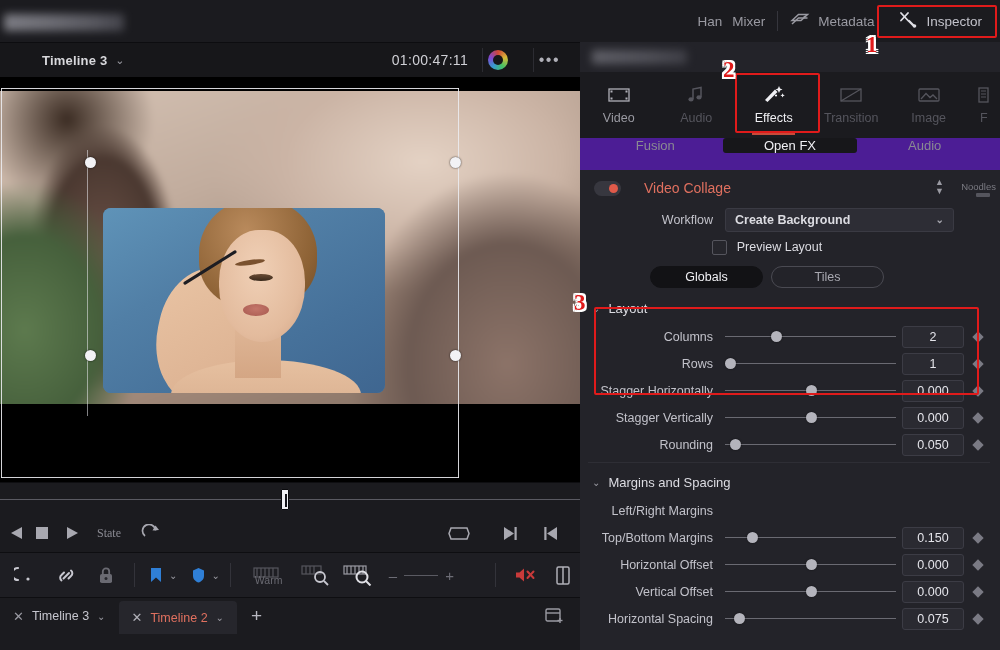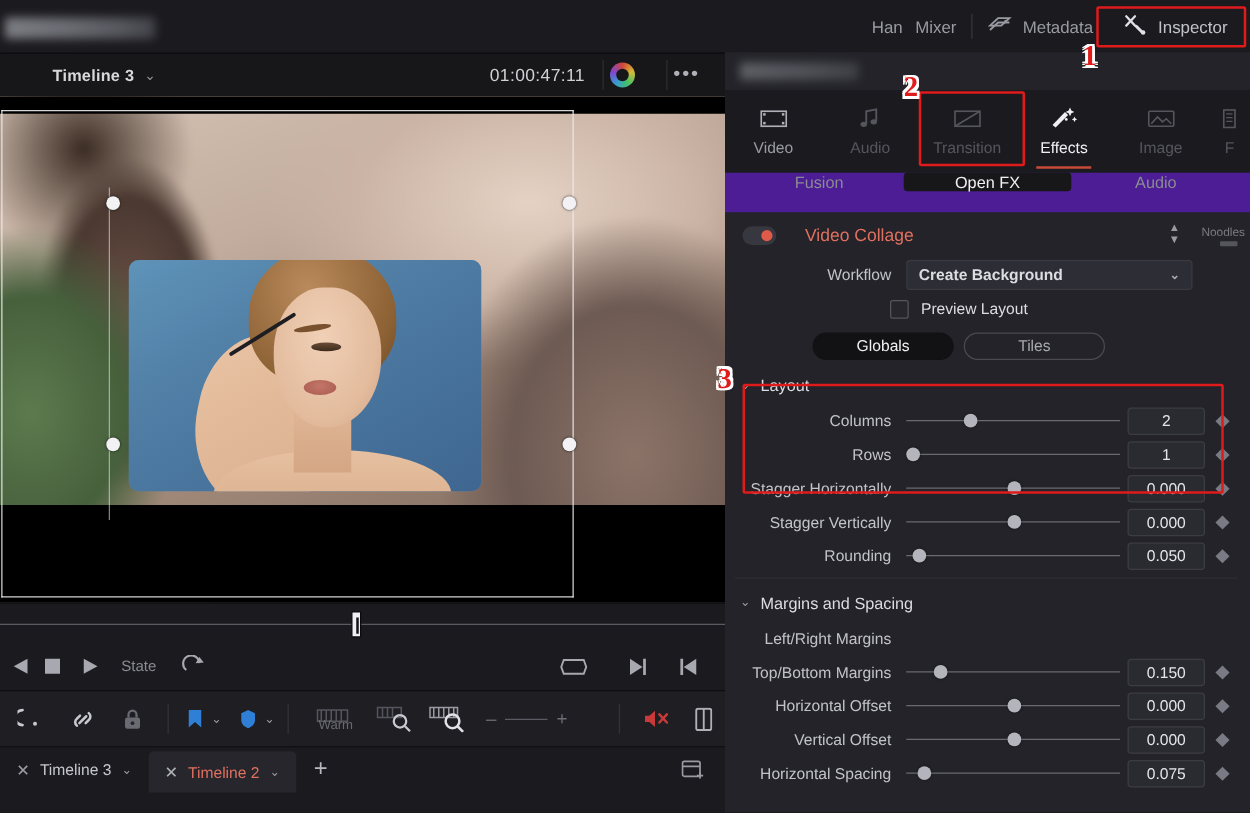--- a/index.html
+++ b/index.html
@@ -306,21 +306,21 @@
       <div class="tbtn" style="width:26px;">
         <svg width="14" height="14" viewBox="0 0 14 14">
             <rect x="1" y="1" width="12" height="12" fill="#a8a8b0"></rect>
           </svg>
       </div>
       <div class="tbtn" style="width:26px;margin-left:4px;">
         <svg width="13" height="14" viewBox="0 0 13 14">
             <polygon points="1,1 1,13 12,7" fill="#a8a8b0"></polygon>
           </svg>
       </div>
-      <span class="state-lbl" style="margin-left:12px;">State</span>
+      <span class="state-lbl" style="margin-left:12px;font-family:Liberation Serif, serif;">State</span>
       <div class="tbtn" style="width:30px;margin-left:14px;">
         <svg width="19" height="18" viewBox="0 0 19 18">
           <path d="M4 12 A6.5 6.5 0 1 1 14.5 6.5" fill="none" stroke="#a8a8b0" stroke-width="1.7"></path>
           <polygon points="14.5,1.5 18,6 11.5,6.5" fill="#a8a8b0"></polygon>
         </svg>
       </div>
       <div class="tbtn" style="position:absolute;right:110px;">
         <svg width="22" height="15" viewBox="0 0 22 15">
           <path d="M3 2 L19 2 L21 7.5 L19 13 L3 13 L1 7.5 Z" fill="none" stroke="#a8a8b0" stroke-width="1.5"></path>
         </svg>
@@ -512,45 +512,45 @@
       <div class="insp-tab disabled">
         <span class="ico">
           <svg width="16" height="17" viewBox="0 0 16 17">
             <path d="M5 13 L5 3 L13 1.5 L13 11" fill="none" stroke="#55555d" stroke-width="1.5"></path>
             <ellipse cx="3" cy="13.4" rx="2.6" ry="2.1" fill="#55555d"></ellipse>
             <ellipse cx="11" cy="11.4" rx="2.6" ry="2.1" fill="#55555d"></ellipse>
           </svg>
         </span>
         <span>Audio</span>
       </div>
-      <div class="insp-tab disabled">
-        <span class="ico">
-          <svg width="22" height="16" viewBox="0 0 22 16">
-            <rect x="1" y="2" width="20" height="12" fill="none" stroke="#55555d" stroke-width="1.3"></rect>
-            <path d="M1 14 L21 2" stroke="#55555d" stroke-width="1.2"></path>
-          </svg>
-        </span>
-        <span>Transition</span>
-      </div>
       <div class="insp-tab active">
         <span class="ico">
           <svg width="22" height="19" viewBox="0 0 22 19">
             <path d="M2 17 L12 6.5 L14.5 9 L4.5 19 Z" fill="#f0f0f4" transform="translate(0,-2)"></path>
             <g fill="#f0f0f4">
               <path d="M16 1 l1.1 2.4 L19.5 4.5 l-2.4 1.1 L16 8 l-1.1-2.4 L12.5 4.5 l2.4-1.1 Z"></path>
               <path d="M19.6 8.2 l.7 1.5 1.5.7 -1.5.7 -.7 1.5 -.7-1.5 -1.5-.7 1.5-.7 Z"></path>
               <circle cx="13" cy="10.5" r="1.1"></circle>
             </g>
           </svg>
         </span>
         <span>Effects</span>
       </div>
       <div class="insp-tab disabled">
         <span class="ico">
           <svg width="22" height="16" viewBox="0 0 22 16">
+            <rect x="1" y="2" width="20" height="12" fill="none" stroke="#55555d" stroke-width="1.3"></rect>
+            <path d="M1 14 L21 2" stroke="#55555d" stroke-width="1.2"></path>
+          </svg>
+        </span>
+        <span>Transition</span>
+      </div>
+      <div class="insp-tab disabled">
+        <span class="ico">
+          <svg width="22" height="16" viewBox="0 0 22 16">
             <rect x="1" y="2" width="20" height="12" rx="1" fill="none" stroke="#55555d" stroke-width="1.3"></rect>
             <path d="M3 12 L8 6.5 L12 10.5 L15 8 L19 12" fill="none" stroke="#55555d" stroke-width="1.3"></path>
           </svg>
         </span>
         <span>Image</span>
       </div>
       <div class="insp-tab disabled" style="flex:.42;">
         <span class="ico">
           <svg width="12" height="16" viewBox="0 0 12 16">
             <rect x="1" y="1" width="9" height="14" fill="none" stroke="#55555d" stroke-width="1.3"></rect>

